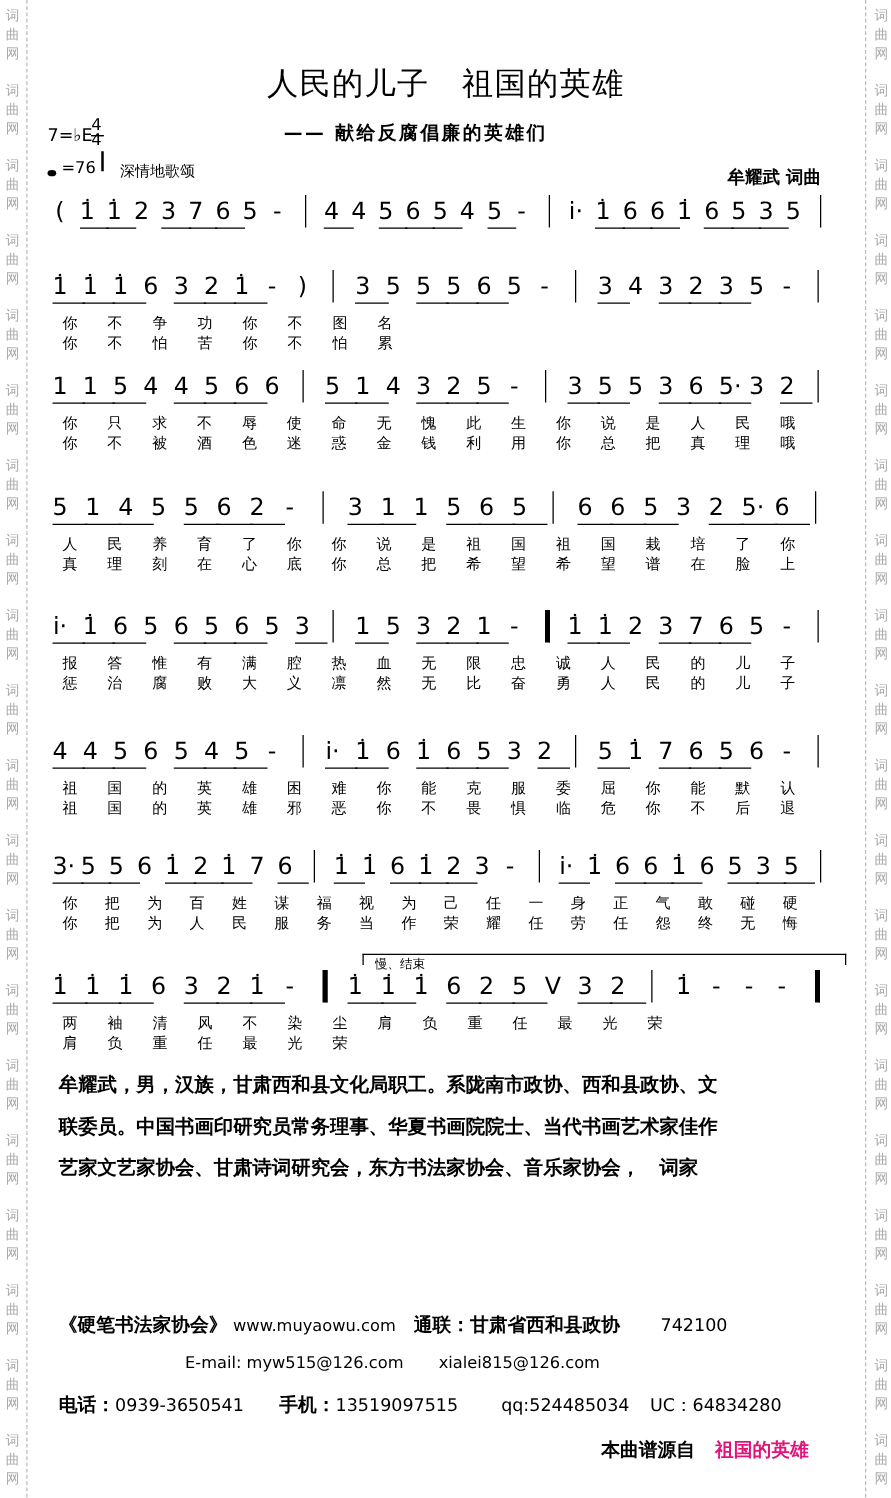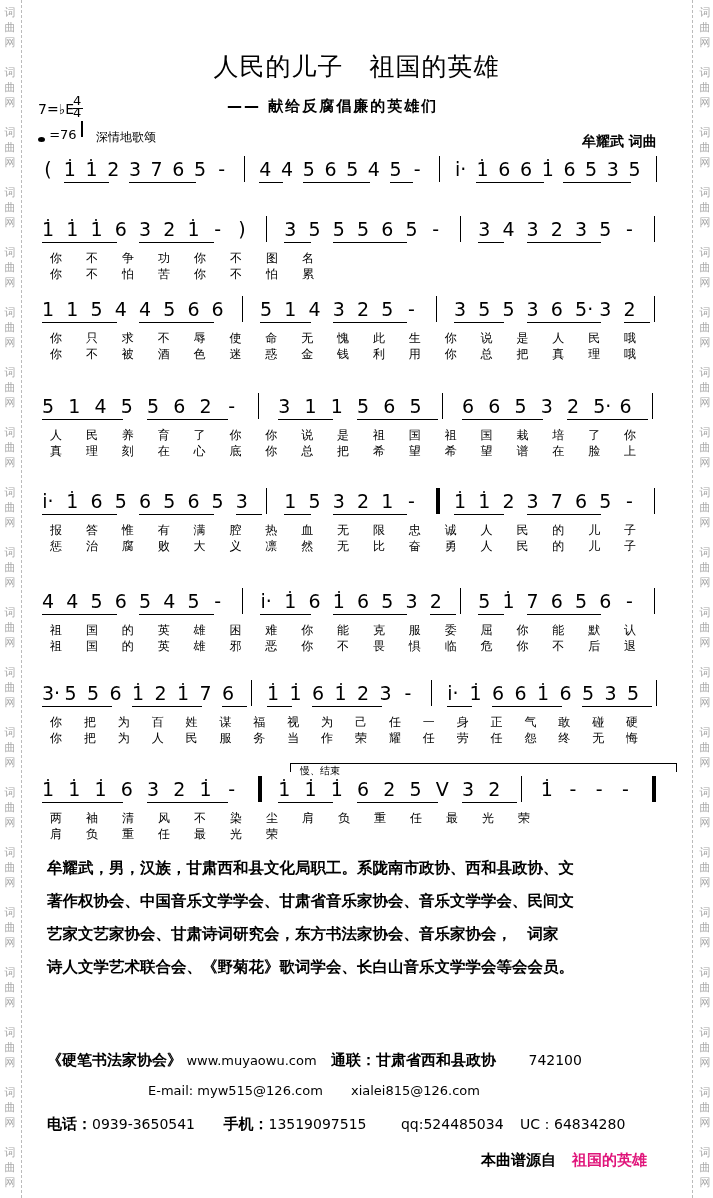--- a/index.html
+++ b/index.html
@@ -776,23 +776,22 @@
       <span class="ly" style="left: 194px; top: 48px;">最</span>
       <span class="ly" style="left: 230px; top: 48px;">光</span>
       <span class="ly" style="left: 266px; top: 48px;">荣</span>
     </div>
   </div>
 <div class="volta"></div>
 <div class="volta-label">慢、结束</div>
 
 <div class="bio" style="top:852px;">
   <div>牟耀武，男，汉族，甘肃西和县文化局职工。系陇南市政协、西和县政协、文</div>
-  <div>著作权协会、中国音乐文学学会、甘肃省音乐家协会、音乐文学学会、民间文</div>
+  <div>联委员。中国书画印研究员常务理事、华夏书画院院士、当代书画艺术家佳作</div>
   <div>艺家文艺家协会、甘肃诗词研究会，东方书法家协会、音乐家协会，　词家</div>
-  <div>诗人文学艺术联合会、《野菊花》歌词学会、长白山音乐文学学会等会会员。</div>
 </div>
 
 <div class="contact" style="top:1051px;left:47px;">
   <b>《硬笔书法家协会》</b>
   <span style="font-size:13px;">www.muyaowu.com</span>
   <b style="margin-left:10px;">通联：</b><b>甘肃省西和县政协</b>
   <span style="margin-left:28px;">742100</span>
 </div>
 <div class="contact" style="top:1083px;left:148px;font-size:13px;">
   <span>E-mail:</span>

